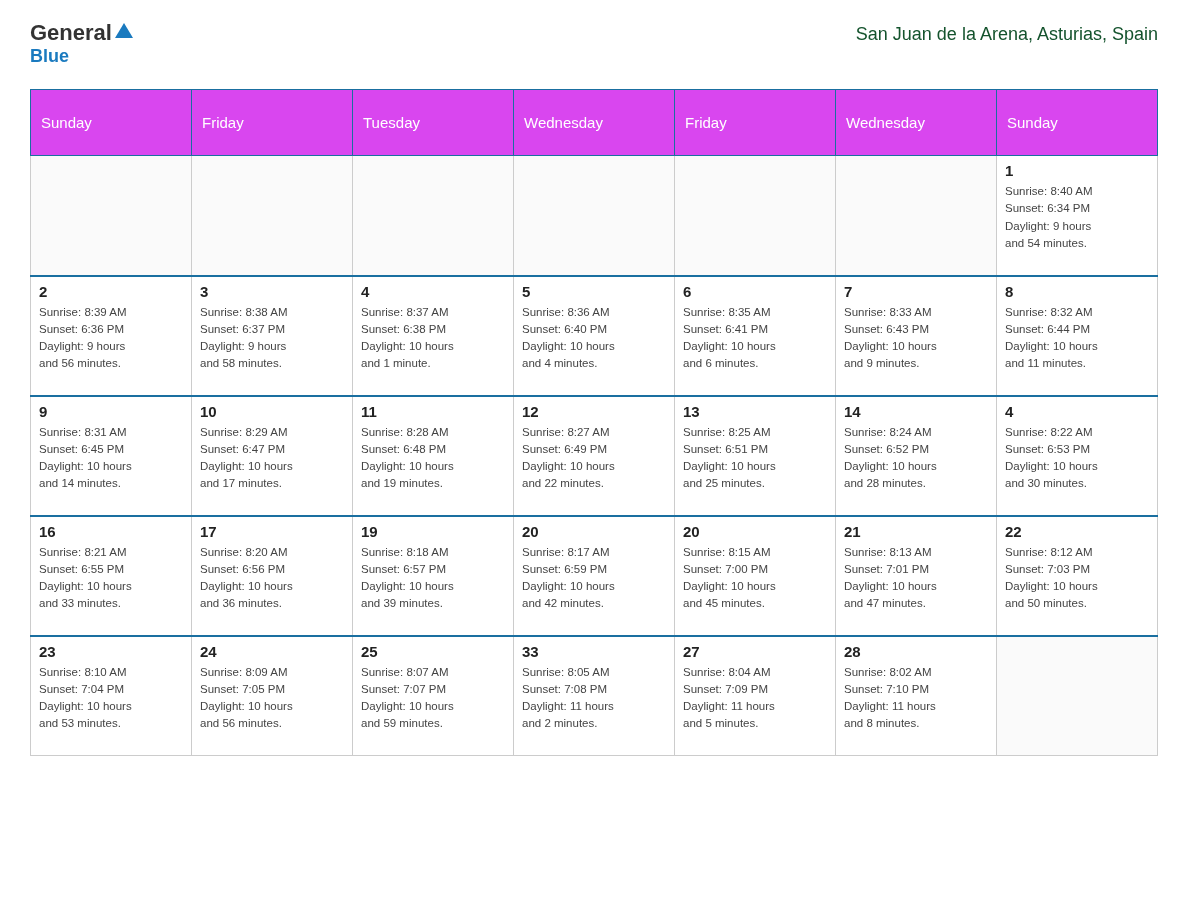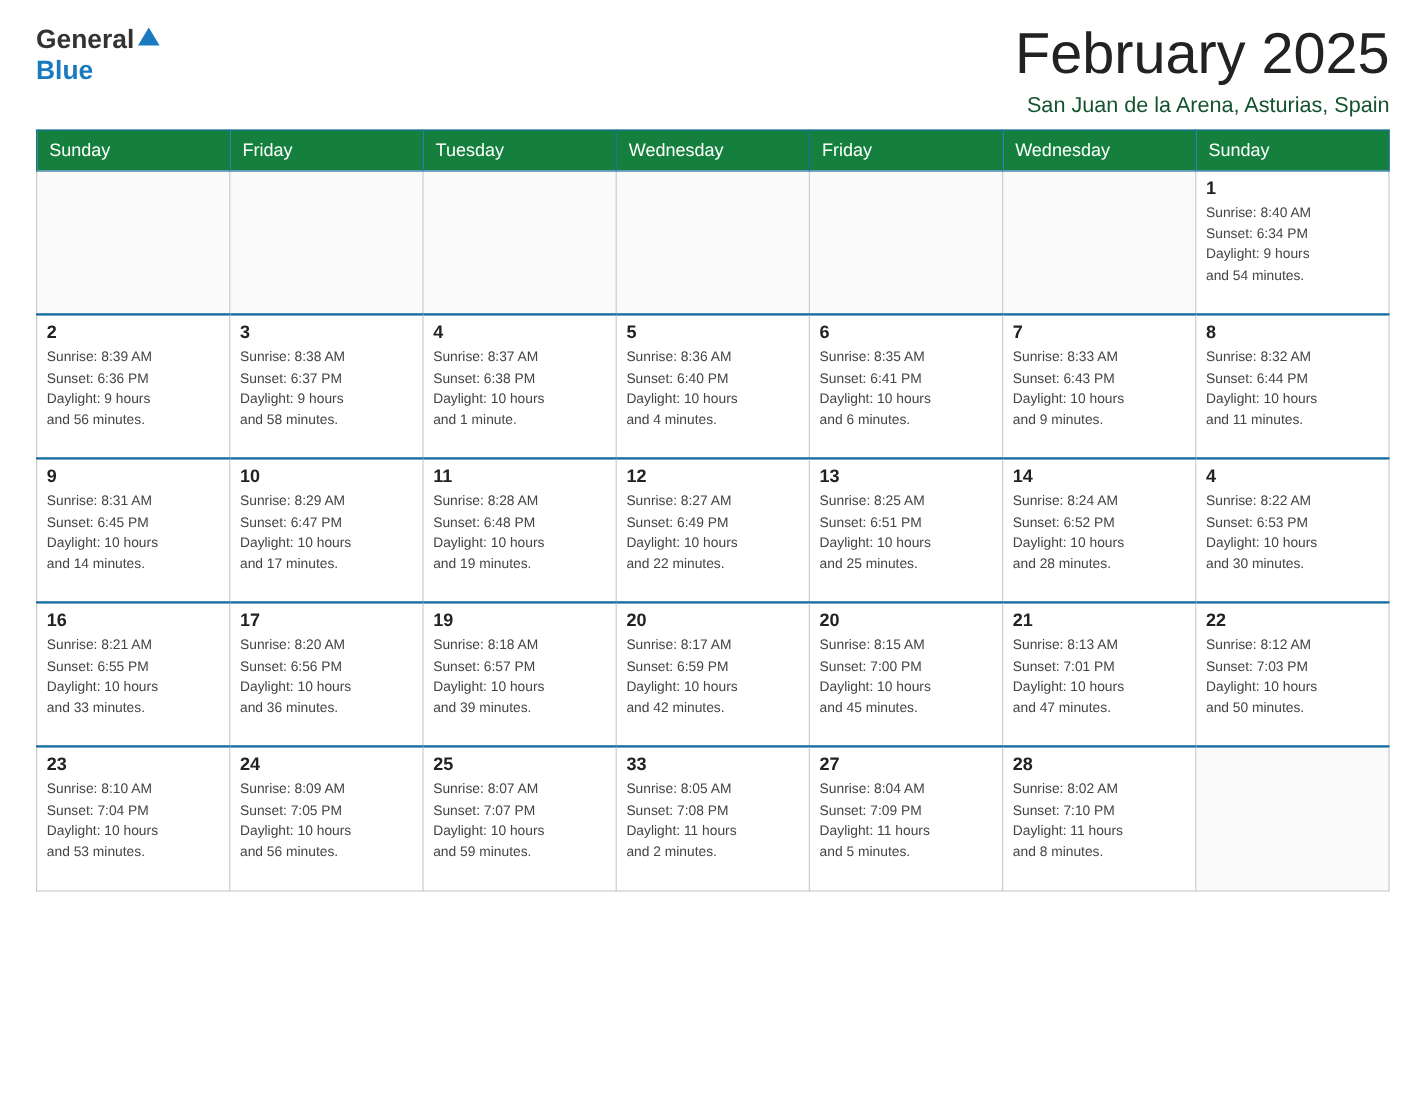--- a/index.html
+++ b/index.html
@@ -8,29 +8,29 @@
       background: #fff;
       color: #333;
       width: 1188px;
       min-height: 918px;
       padding: 20px 30px;
     }
     .header {
       display: flex;
       justify-content: space-between;
       align-items: flex-start;
-      margin-bottom: 10px;
+      margin-bottom: 22px;
     }
     .logo-text-general {
       font-size: 22px;
       font-weight: bold;
       color: #333;
     }
     .logo-text-blue {
-      font-size: 22px;
+      font-size: 18px;
       font-weight: bold;
       color: #1a7abf;
     }
     .logo-wrapper {
       display: flex;
       flex-direction: column;
       align-items: flex-start;
     }
     .logo-line1 {
       display: flex;
@@ -49,25 +49,25 @@
       font-size: 18px;
       color: #14532d;
       margin-top: 4px;
     }
     .calendar {
       width: 100%;
       border-collapse: collapse;
       margin-top: 10px;
     }
     .calendar th {
-      background-color: #15803d;
+      background-color: #d946ef;
       color: #fff;
       font-size: 15px;
       font-weight: normal;
-      padding: 8px 10px;
+      padding: 24px 10px;
       text-align: left;
       border: 1px solid #1a6fa0;
       margin-top: 40px;
     }
     .calendar td {
       vertical-align: top;
       border: 1px solid #ccc;
       padding: 6px 8px;
       width: 14.28%;
       min-height: 120px;
@@ -113,21 +113,20 @@
   <div class="logo-wrapper">
     <div class="logo-line1">
       <span class="logo-text-general">General</span>
       <span class="logo-triangle"></span>
     </div>
     <div>
       <span class="logo-text-blue">Blue</span>
     </div>
   </div>
   <div class="title-section">
-    <div class="month-title">February 2025</div>
     <div class="location-subtitle">San Juan de la Arena, Asturias, Spain</div>
   </div>
 </div>
 
 <table class="calendar">
   <thead>
     <tr>
       <th>Sunday</th>
       <th>Friday</th>
       <th>Tuesday</th>

